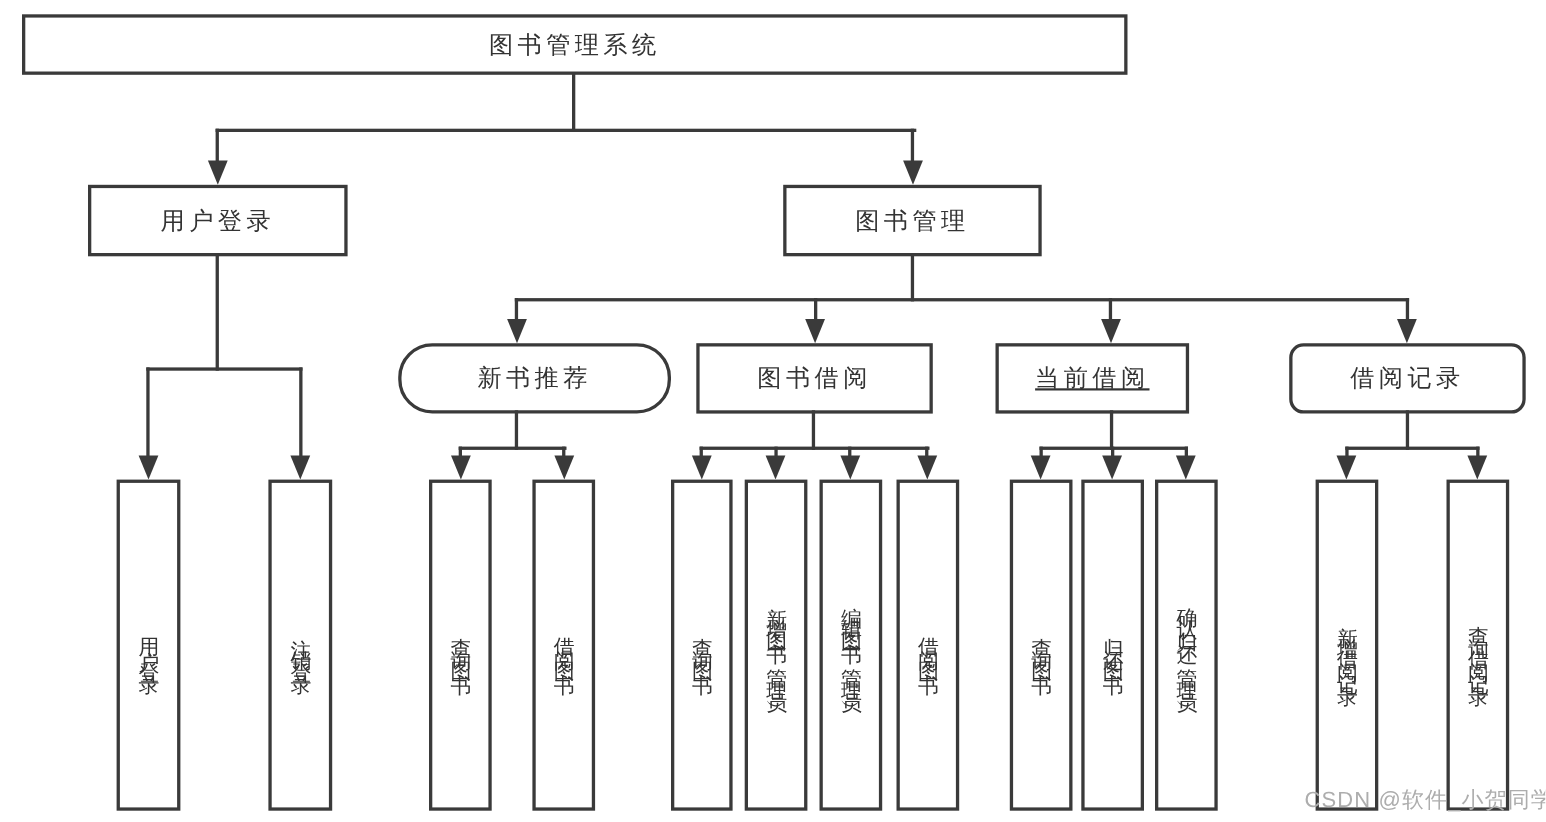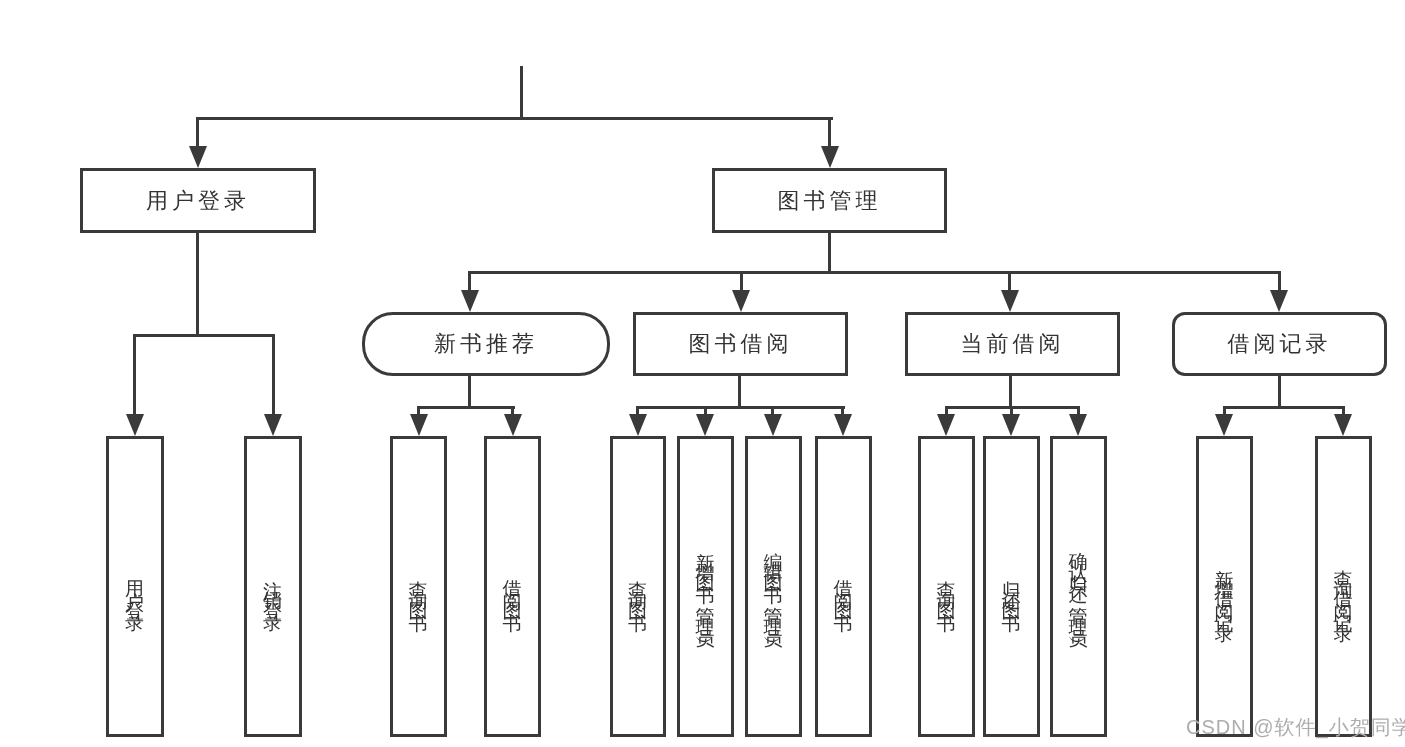--- a/index.html
+++ b/index.html
@@ -45,20 +45,21 @@
     color:#adadad;
     letter-spacing:1px;
     white-space:nowrap;
   }
 </style>
 </head>
 <body>
 
 <div class="canvas">
 
+  <div class="node" style="left:20px;top:13px;width:1005px;height:55px;">图书管理系统</div>
 
   <div class="vline" style="left:520px;top:66px;height:53px;"></div>
   <div class="hline" style="left:196px;top:117px;width:637px;"></div>
   <div class="vline" style="left:196px;top:117px;height:33px;"></div>
   <div class="arr" style="left:189px;top:146px;"></div>
   <div class="vline" style="left:828px;top:117px;height:33px;"></div>
   <div class="arr" style="left:821px;top:146px;"></div>
 
   <div class="node" style="left:80px;top:168px;width:236px;height:65px;">用户登录</div>
   <div class="node" style="left:712px;top:168px;width:235px;height:65px;">图书管理</div>
@@ -76,21 +77,21 @@
   <div class="arr" style="left:461px;top:290px;"></div>
   <div class="vline" style="left:740px;top:271px;height:22px;"></div>
   <div class="arr" style="left:732px;top:290px;"></div>
   <div class="vline" style="left:1008px;top:271px;height:22px;"></div>
   <div class="arr" style="left:1001px;top:290px;"></div>
   <div class="vline" style="left:1278px;top:271px;height:22px;"></div>
   <div class="arr" style="left:1270px;top:290px;"></div>
 
   <div class="node" style="left:362px;top:312px;width:248px;height:64px;border-radius:31px;">新书推荐</div>
   <div class="node" style="left:633px;top:312px;width:215px;height:64px;text-align:center;">图书借阅</div>
-  <div class="node" style="left:905px;top:312px;width:215px;height:64px;">当前借阅</div>
+  <div class="node" style="left:905px;top:312px;width:176px;height:64px;text-decoration:underline;">当前借阅</div>
   <div class="node" style="left:1172px;top:312px;width:215px;height:64px;border-radius:13px;">借阅记录</div>
 
   <div class="vline" style="left:468px;top:373px;height:36px;"></div>
   <div class="hline" style="left:417px;top:406px;width:98px;"></div>
   <div class="vline" style="left:417px;top:406px;height:10px;"></div>
   <div class="arr" style="left:410px;top:414px;"></div>
   <div class="vline" style="left:511px;top:406px;height:10px;"></div>
   <div class="arr" style="left:504px;top:414px;"></div>
 
   <div class="vline" style="left:738px;top:373px;height:36px;"></div>

